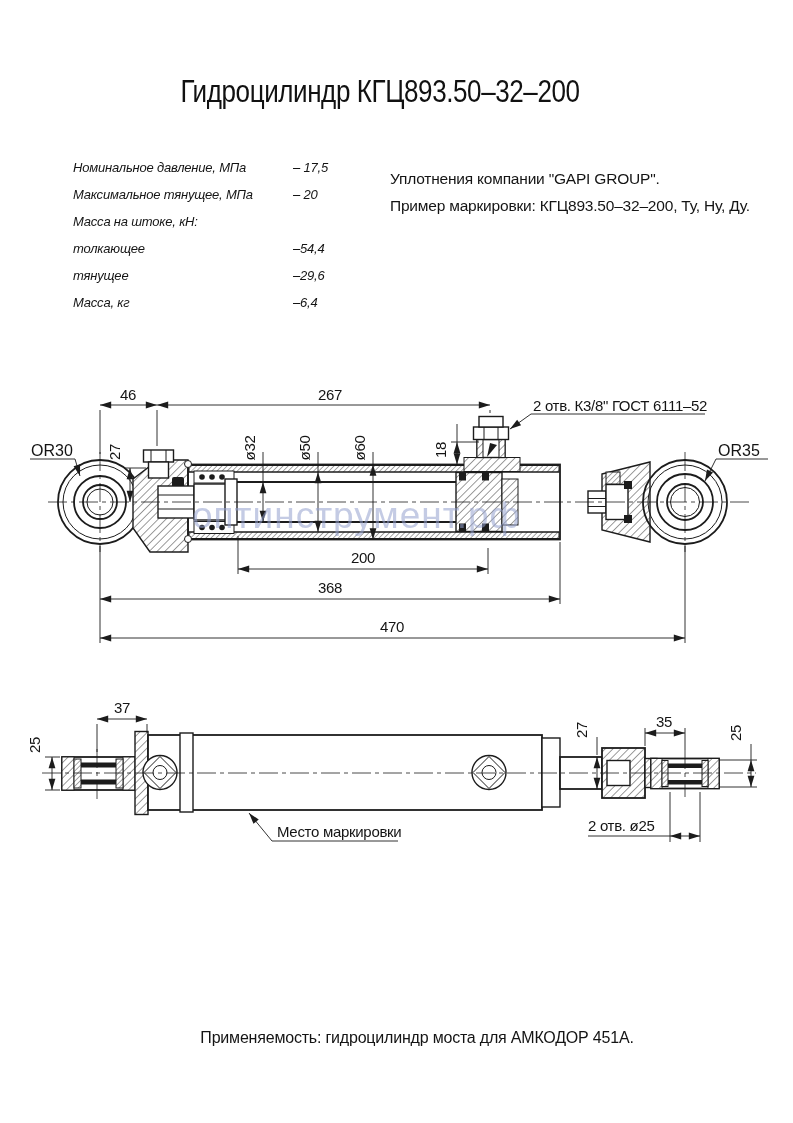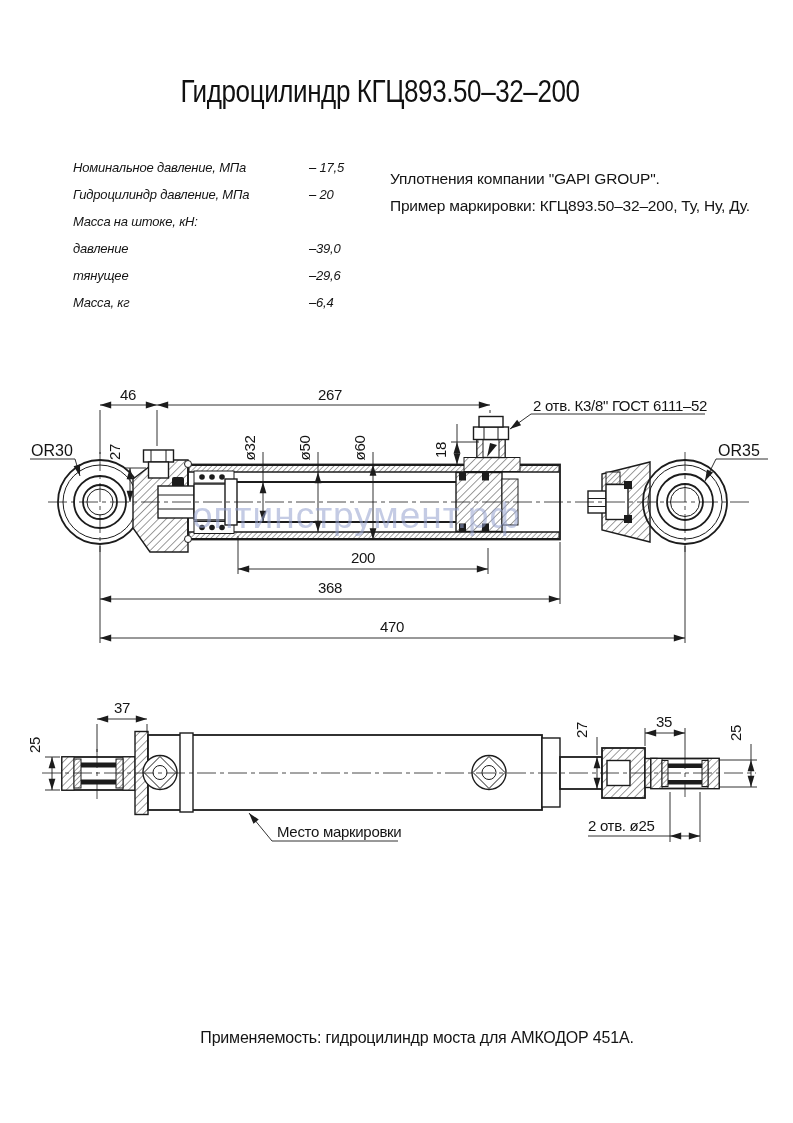--- a/index.html
+++ b/index.html
@@ -4,21 +4,21 @@
 <style>
   html,body{margin:0;padding:0;background:#fff;}
   body{width:793px;height:1123px;position:relative;overflow:hidden;
        font-family:"Liberation Sans",sans-serif;color:#141414;}
   .abs{position:absolute;}
   .title{top:74px;left:0;width:760px;text-align:center;font-size:31px;
          letter-spacing:-.5px;transform:scaleX(.84);transform-origin:50% 50%;
          white-space:nowrap;color:#111;}
   .specs{top:160px;left:73px;width:285px;font-size:13px;letter-spacing:-.2px;font-style:italic;}
   .spec-row{position:relative;height:27px;white-space:nowrap;}
-  .spec-row .val{position:absolute;left:236px;top:0;}
+  .spec-row .val{position:absolute;left:220px;top:0;}
   .rnotes{top:165px;left:390px;font-size:15.5px;line-height:27px;letter-spacing:-.2px;white-space:nowrap;}
   .appnote{top:1029px;left:0;width:834px;text-align:center;font-size:16px;letter-spacing:-.2px;}
   .wm{top:495px;left:192px;font-size:37px;letter-spacing:1px;
       color:rgba(148,160,205,.55);white-space:nowrap;z-index:5;pointer-events:none;}
   svg{position:absolute;top:0;left:0;}
   .s1{stroke:#1c1c1c;stroke-width:1;fill:none;}
   .s15{stroke:#1c1c1c;stroke-width:1.4;fill:none;}
   .s2{stroke:#1c1c1c;stroke-width:1.8;fill:none;}
   .wf{fill:#fff;}
   .hatch{fill:url(#h);}
@@ -38,30 +38,30 @@
 <div class="page">
 
   <div class="abs title">Гидроцилиндр КГЦ893.50–32–200</div>
 
   <div class="abs specs">
     <div class="spec-row">
       <span>Номинальное давление, МПа</span>
       <span class="val">– 17,5</span>
     </div>
     <div class="spec-row">
-      <span>Гидроцилиндр давление, МПа</span>
+      <span>Максимальное тянущее, МПа</span>
       <span class="val">– 20</span>
     </div>
     <div class="spec-row">
       <span>Масса на штоке, кН:</span>
       <span class="val"></span>
     </div>
     <div class="spec-row">
-      <span>давление</span>
-      <span class="val">–39,0</span>
+      <span>толкающее</span>
+      <span class="val">–54,4</span>
     </div>
     <div class="spec-row">
       <span>тянущее</span>
       <span class="val">–29,6</span>
     </div>
     <div class="spec-row">
       <span>Масса, кг</span>
       <span class="val">–6,4</span>
     </div>
   </div>

